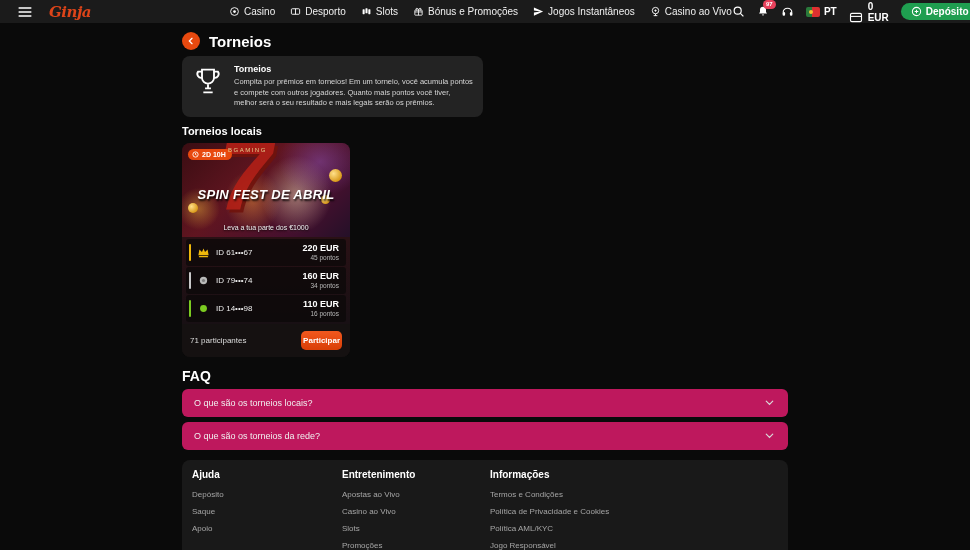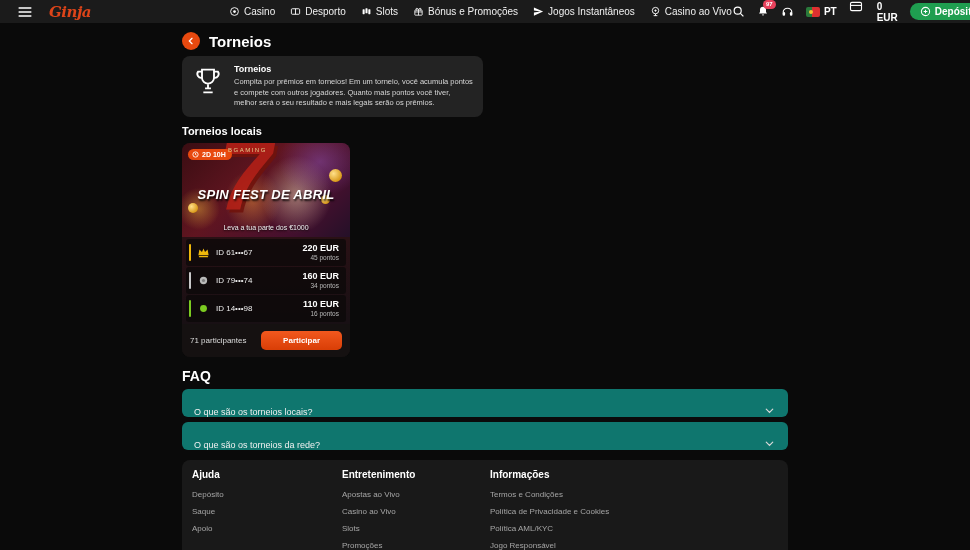--- a/index.html
+++ b/index.html
@@ -16,21 +16,21 @@
   .nav { display:flex; align-items:center; gap:15px; margin-left:138px; }
   .nav-item { display:flex; align-items:center; gap:4px; font-size:10px; color:#f0f0f0; white-space:nowrap; cursor:pointer; }
   .tb-right { margin-left:auto; display:flex; align-items:center; gap:12px; }
   .bell-wrap { position:relative; }
   .nbadge { position:absolute; top:-5px; left:6px; background:#e8415c; color:#fff; font-size:6px;
             font-weight:bold; border-radius:6px; padding:1px 3px; line-height:1.2; }
   .lang { display:flex; align-items:center; gap:4px; font-size:10px; font-weight:bold;text-align:center; }
   .flag { width:14px; height:10px; border-radius:2px; position:relative; overflow:hidden;
           background:linear-gradient(90deg,#2a7a3b 0 40%, #dd3030 40% 100%); }
   .flag i { position:absolute; left:3px; top:3px; width:4px; height:4px; border-radius:50%; background:#f3c231; }
-  .balance { display:flex; align-items:flex-start; gap:14px; font-size:10px; font-weight:bold; }
+  .balance { display:flex; align-items:flex-end; gap:5px; font-size:10px; font-weight:bold; }
   .deposit-btn { display:flex; align-items:center; gap:4px; background:#1f9e50; border:none; color:#fff;
                  font-size:10px; font-weight:bold; height:17px; padding:0 10px; border-radius:9px;
                  font-family:inherit; cursor:pointer; }
 
   
   .content { position:absolute; left:182px; top:23px; width:606px; }
 
   .back-row { margin-top:9px; display:flex; align-items:center; gap:9px; }
   .back-btn { width:18px; height:18px; border-radius:50%; background:#e8490f; border:none;
               display:flex; align-items:center; justify-content:center; cursor:pointer; }
@@ -70,26 +70,26 @@
   .rank-bar { width:2px; height:17px; border-radius:2px; margin-right:6px; }
   .rank-ico { width:13px; display:flex; justify-content:center; margin-right:6px; }
   .lb-id { font-size:8px; color:#ececec; }
   .lb-right { margin-left:auto; text-align:right; }
   .lb-prize { font-size:9px; font-weight:bold; line-height:1.25; }
   .lb-points { font-size:6.5px; color:#b9b9b9; }
 
   .card-footer { display:flex; align-items:center; justify-content:space-between; padding:7px 8px; background:#151111; }
   .participants { font-size:8px; color:#dcdcdc; }
   .join-btn { background:linear-gradient(#f1581e,#d93e06); border:none; color:#fff; font-weight:bold;
-              font-size:8px; padding:5px 22px; border-radius:5px; font-family:inherit; cursor:pointer; }
+              font-size:8px; padding:5px 2px; border-radius:5px; font-family:inherit; cursor:pointer; }
 
   
   .faq-title { margin-top:11px; font-size:14px; font-weight:bold; }
-  .faq-item { margin-top:5px; height:28px; background:#0f766e; border-radius:6px; display:flex;
-              align-items:flex-end; justify-content:space-between; padding:0 12px; cursor:pointer; }
+  .faq-item { margin-top:5px; height:28px; background:#be185d; border-radius:6px; display:flex;
+              align-items:center; justify-content:space-between; padding:0 12px; cursor:pointer; }
   .faq-q { font-size:9px; color:#f0f0f0; }
 
   
   .footer { margin-top:10px; background:#191919; border-radius:8px 8px 0 0; padding:9px 10px 0;
             display:flex; height:160px; }
   .fcol1 { width:150px; } .fcol2 { width:148px; } .fcol3 { flex:1; }
   .fcol-title { font-size:10px; font-weight:bold; margin-bottom:10px; }
   .flink { display:block; font-size:8px; color:#a6a6a6; margin-bottom:8px; text-decoration:none; cursor:pointer; }
 </style>
 </head>

